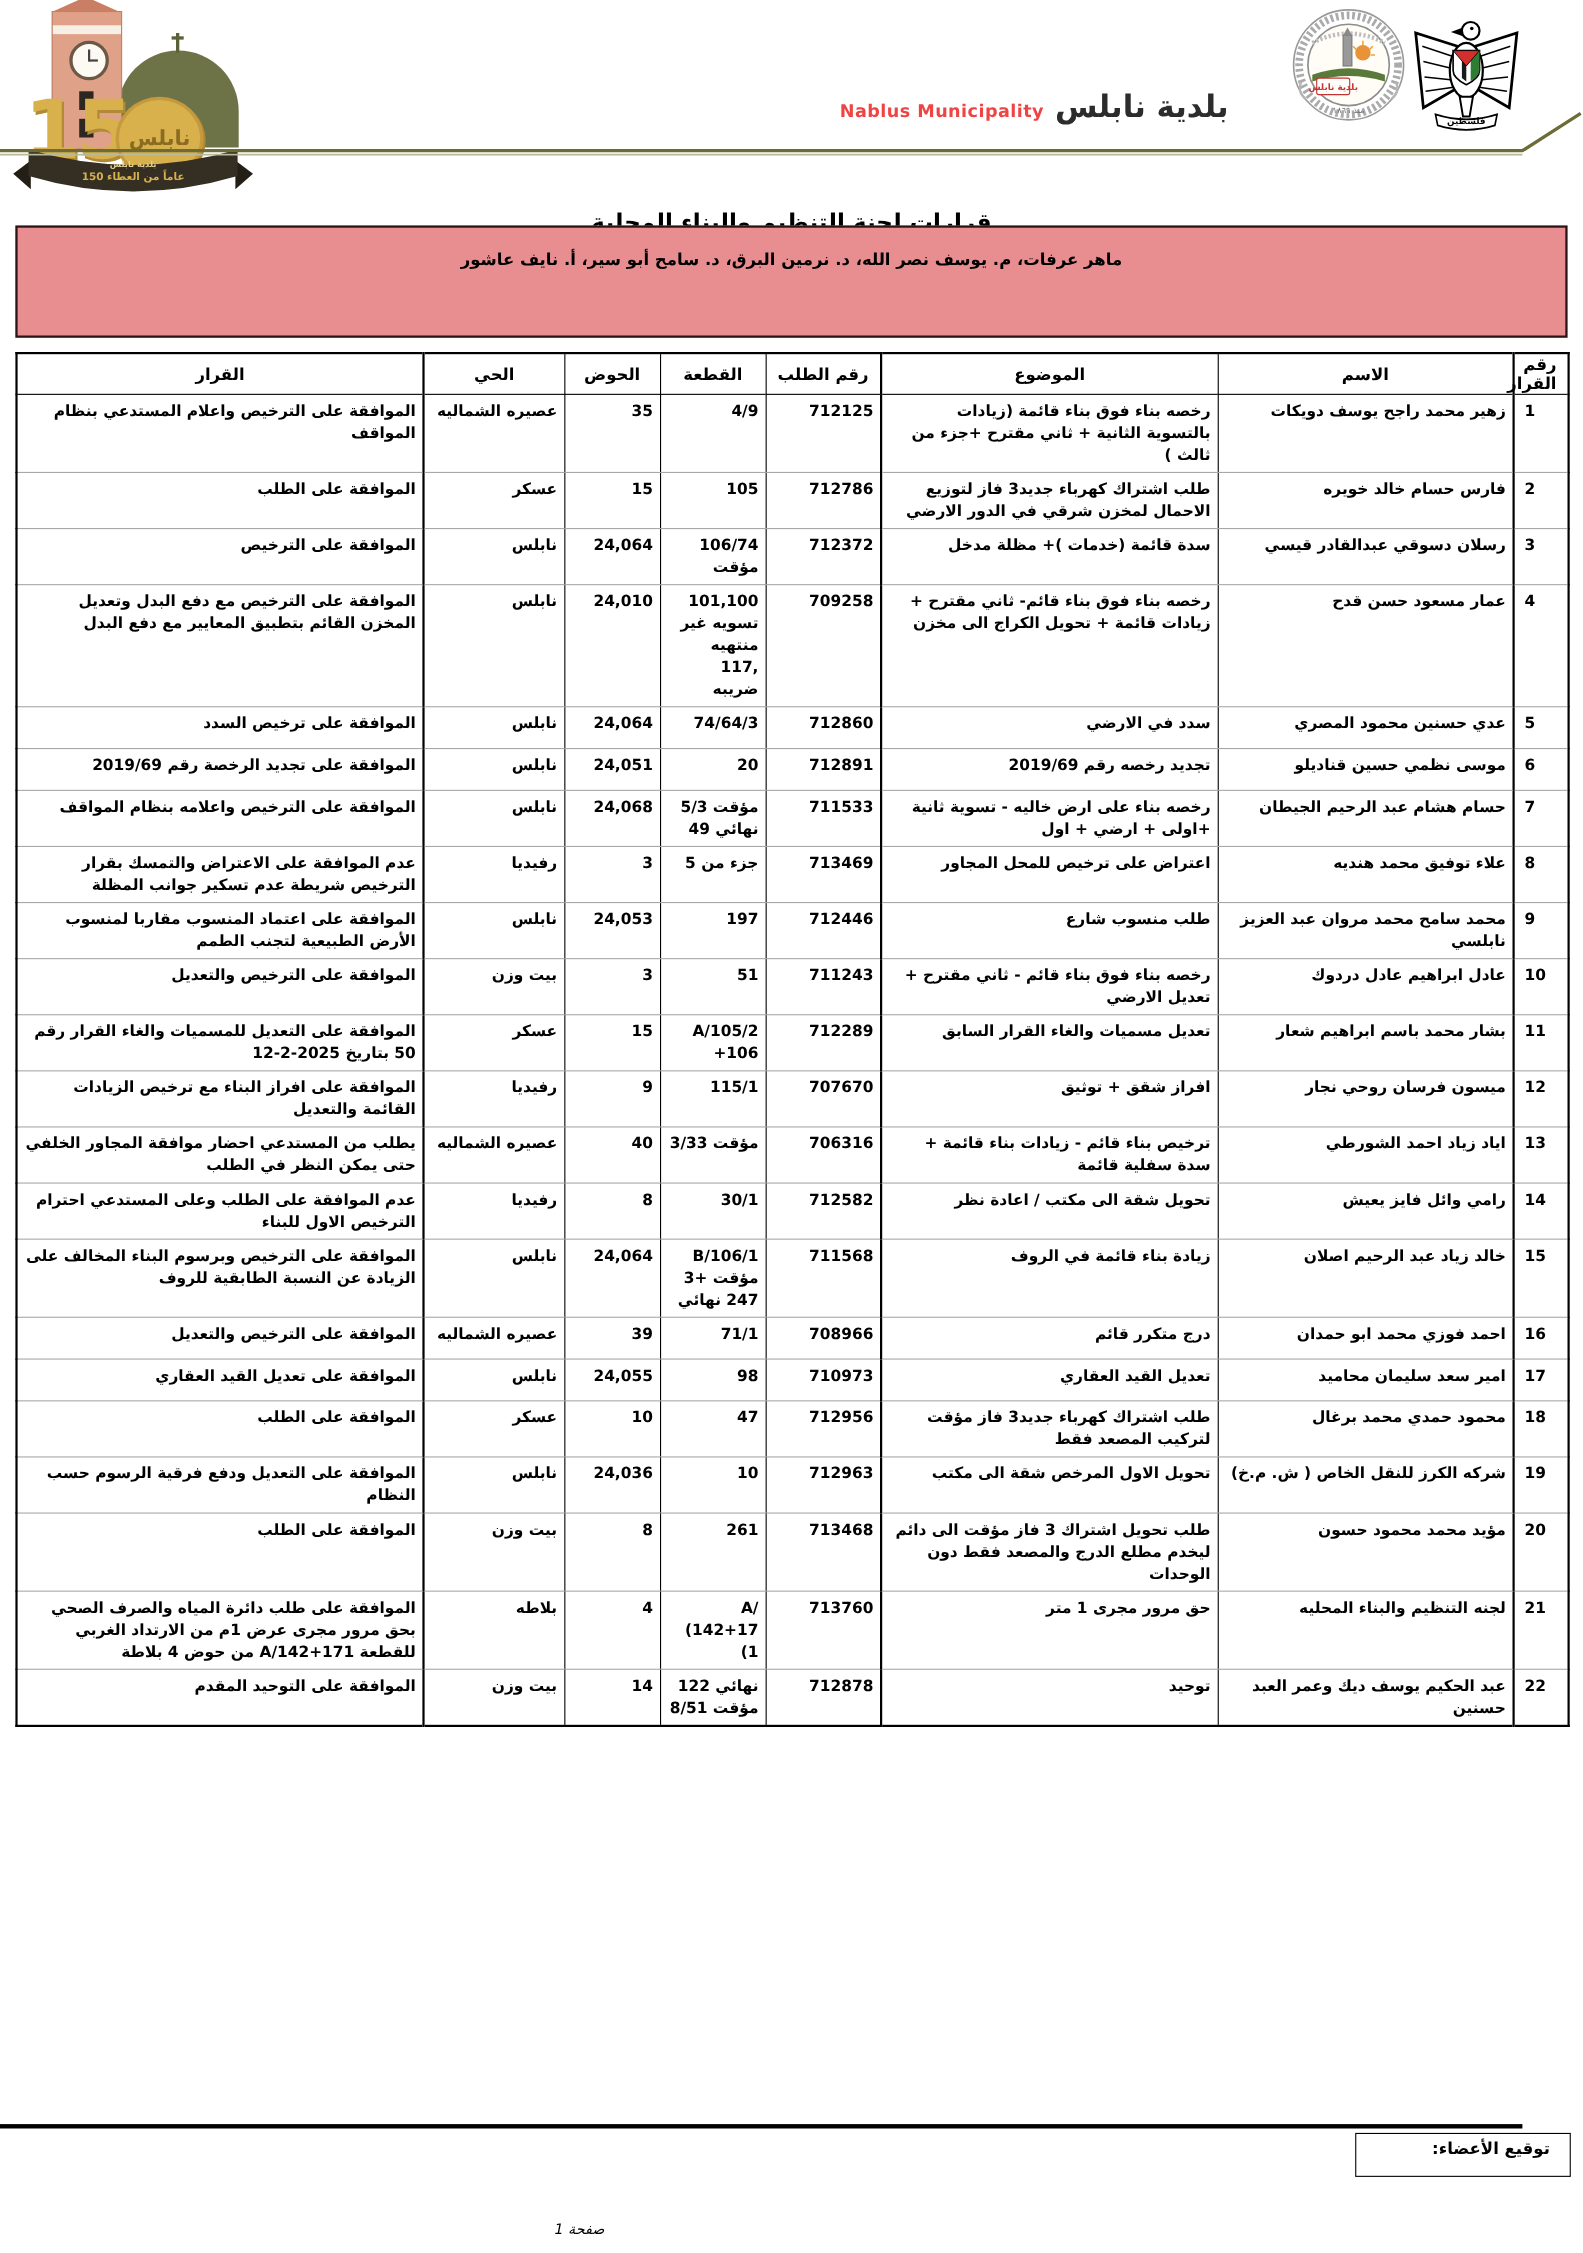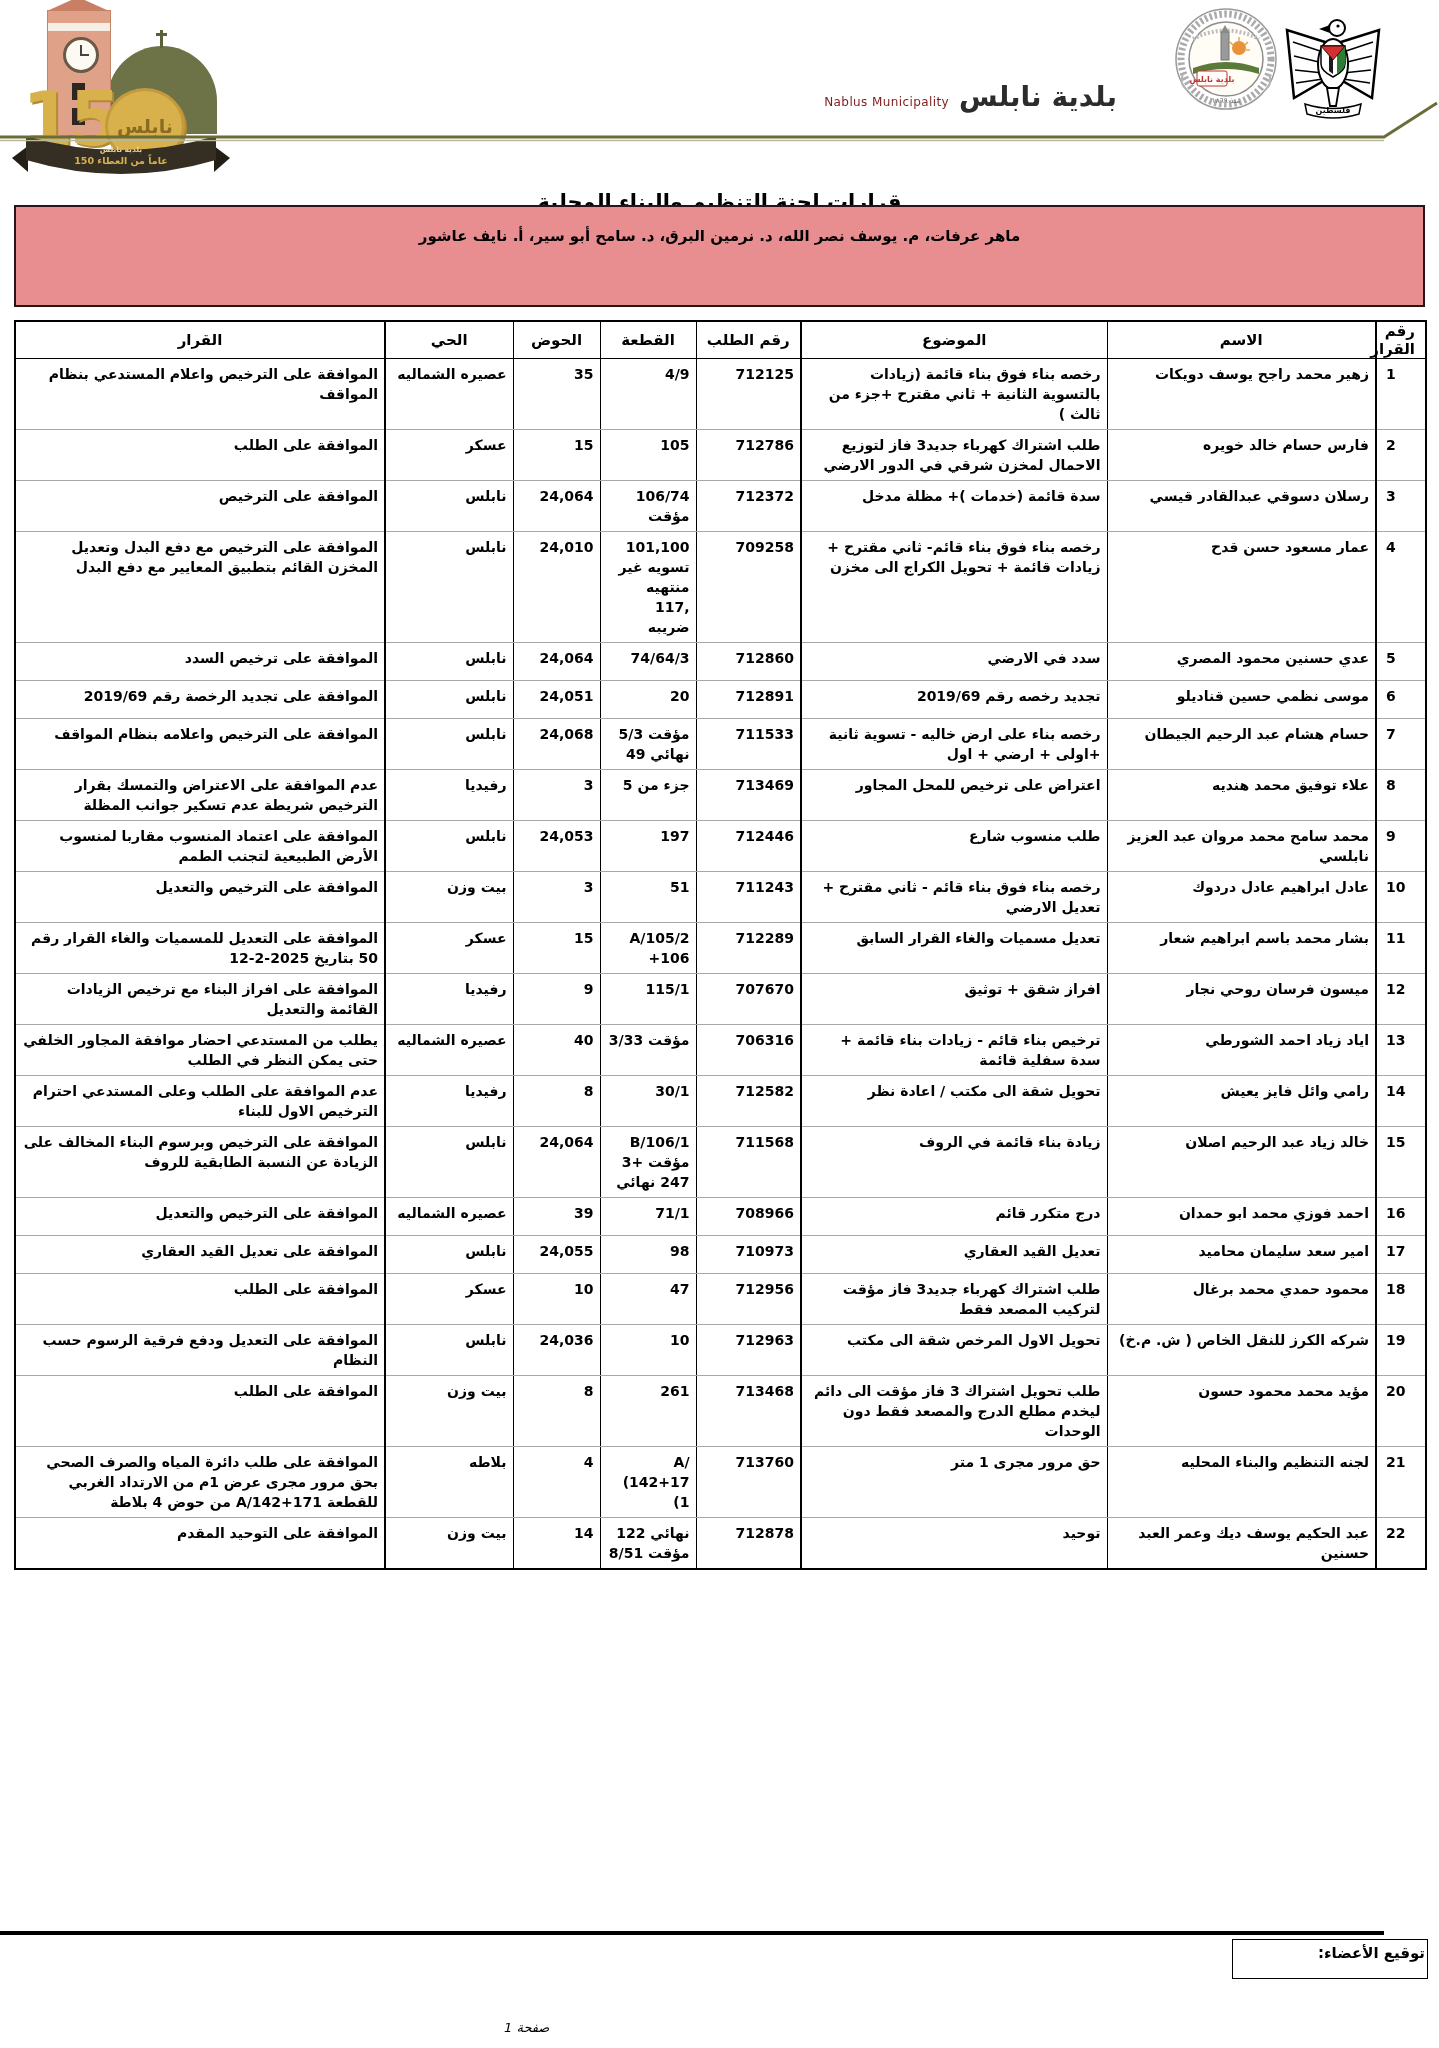--- a/index.html
+++ b/index.html
@@ -30,21 +30,21 @@
     text-shadow:2px 2px 0 #b08a34;line-height:74px;letter-spacing:-4px;}
   .logo150 .n0{position:absolute;left:95px;top:86px;width:74px;height:70px;background:#d8b04c;
     border:3px solid #c49a3c;border-radius:50%;box-shadow:2px 2px 0 #b08a34;
     display:flex;align-items:center;justify-content:center;}
   .logo150 .n0 span{font-size:19px;font-weight:bold;color:#8a6b22;}
   .logo150 svg.ribbon{position:absolute;left:0;top:128px;}
 
   
   .brand{right:322px;top:80px;display:flex;flex-direction:row-reverse;align-items:baseline;gap:10px;white-space:nowrap;}
   .brand .ar{font-size:28px;font-weight:bold;color:#2c2c2c;}
-  .brand .en{font-size:12px;font-weight:normal;color:#7f1d1d;letter-spacing:0.4px;}
+  .brand .en{font-size:16px;font-weight:bold;color:#ef4444;letter-spacing:0.4px;}
   .seal{right:160px;top:4px;width:106px;height:124px;}
   .eagle{right:54px;top:16px;width:104px;height:108px;}
   svg.rule{left:0;top:96px;width:1439px;height:50px;}
 
   
   .title{top:158px;left:0;width:100%;text-align:center;font-size:21px;font-weight:bold;margin-top:32px;}
 
   
   .session{top:205px;left:14px;width:1411px;height:102px;background:#e88d90;
     border:2px solid #2a1415;box-sizing:border-box;display:flex;flex-direction:row;direction:rtl;}
@@ -66,21 +66,21 @@
   .decisions td.c-name{border-right-width:2px;}
   .decisions td.c-req{border-right-width:2px;}
   .decisions td.c-decision{border-right-width:2px;}
   .decisions th.c-name,.decisions th.c-req,.decisions th.c-decision{border-right-width:2px;}
   .decisions td.c-no{text-align:left;padding-left:9px;}
   .decisions td.c-parcel div{text-align:right;}
 
   
   .endline{top:1931px;left:0;width:1384px;height:4px;background:#000;}
   .signature{top:1939px;right:11px;width:196px;height:40px;border:1px solid #000;
-    box-sizing:border-box;padding:4px 2px;font-size:15px;font-weight:bold;text-align:right;direction:rtl;}
+    box-sizing:border-box;padding:4px 18px;font-size:15px;font-weight:bold;text-align:right;direction:rtl;}
   .pagenum{top:2020px;left:504px;font-size:13px;font-style:italic;direction:rtl;}
 </style>
 </head>
 <body>
 
 <div>
 
   <div class="abs logo150">
     <div class="dome"></div>
     <div class="spire"></div>

